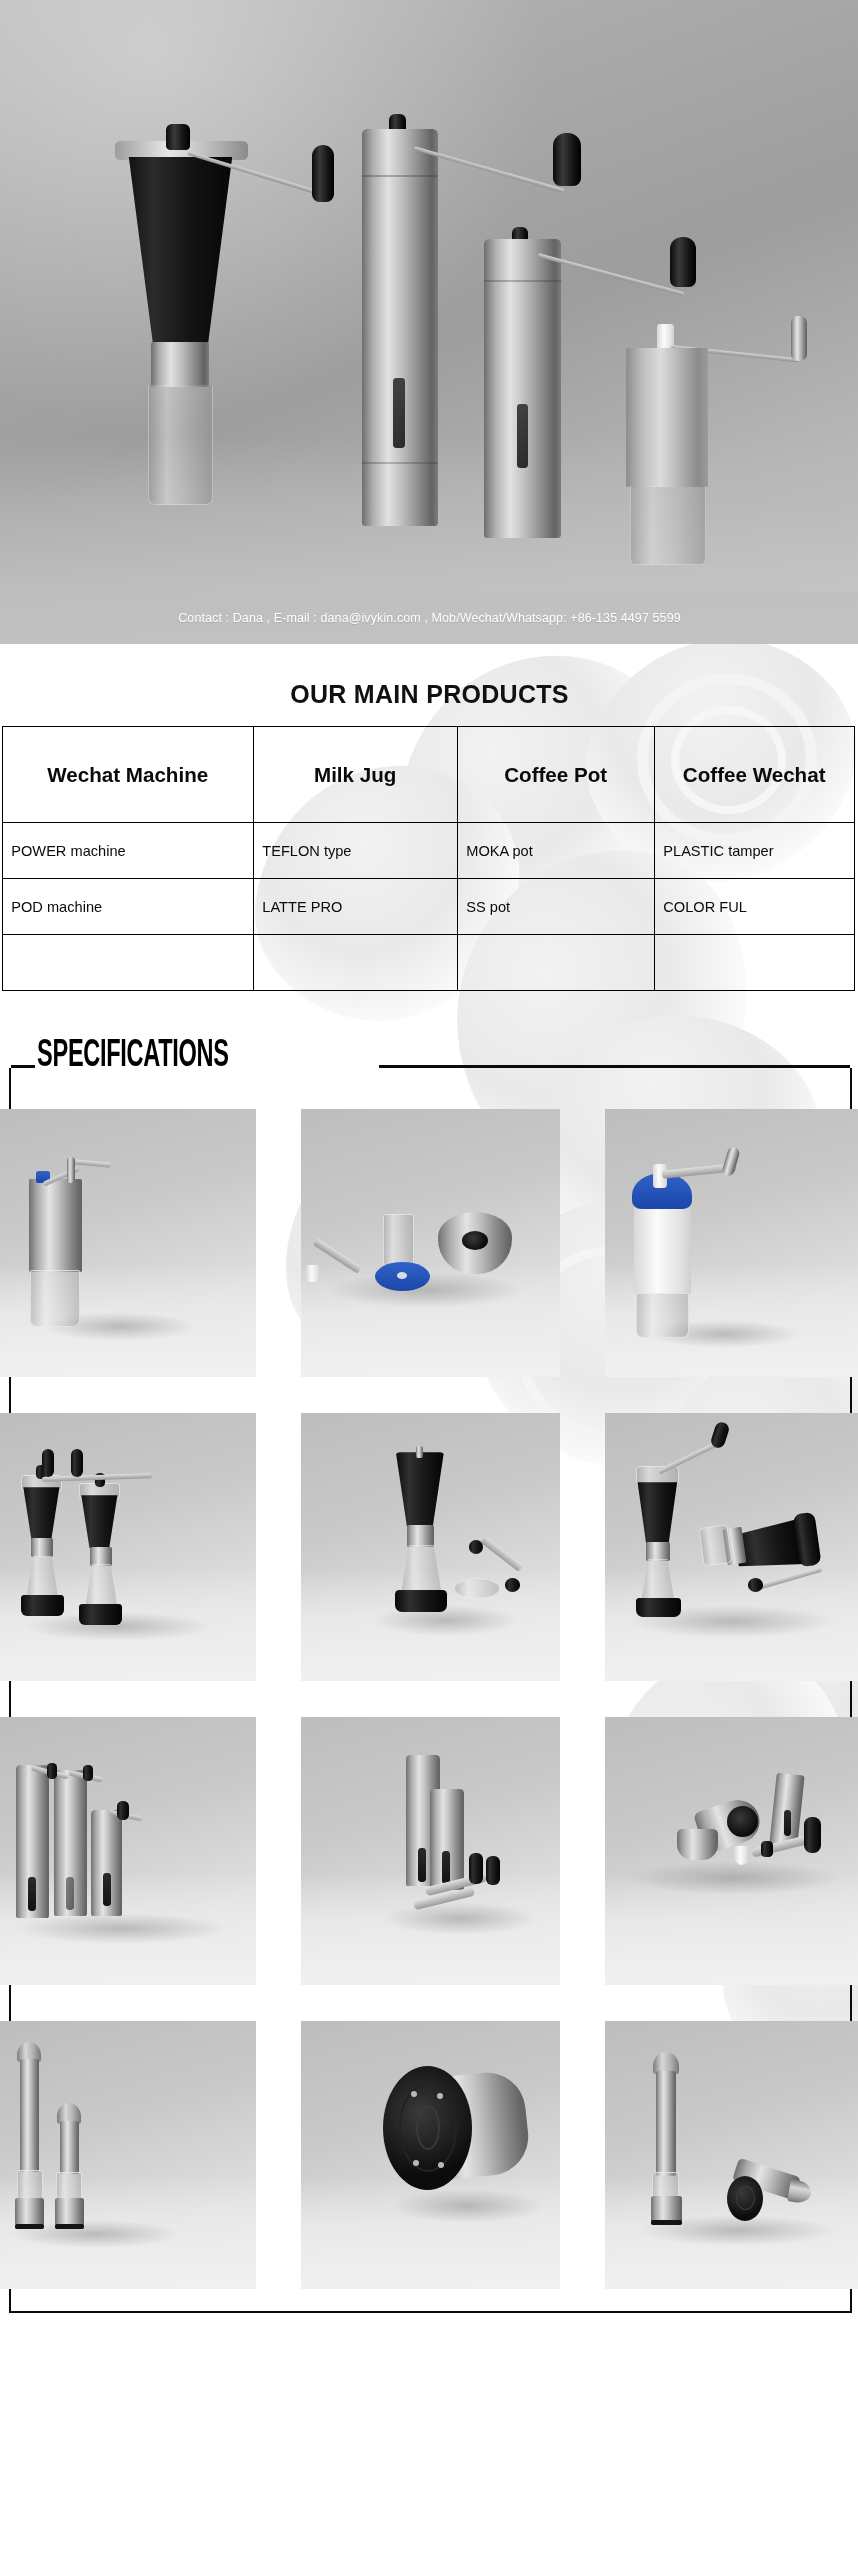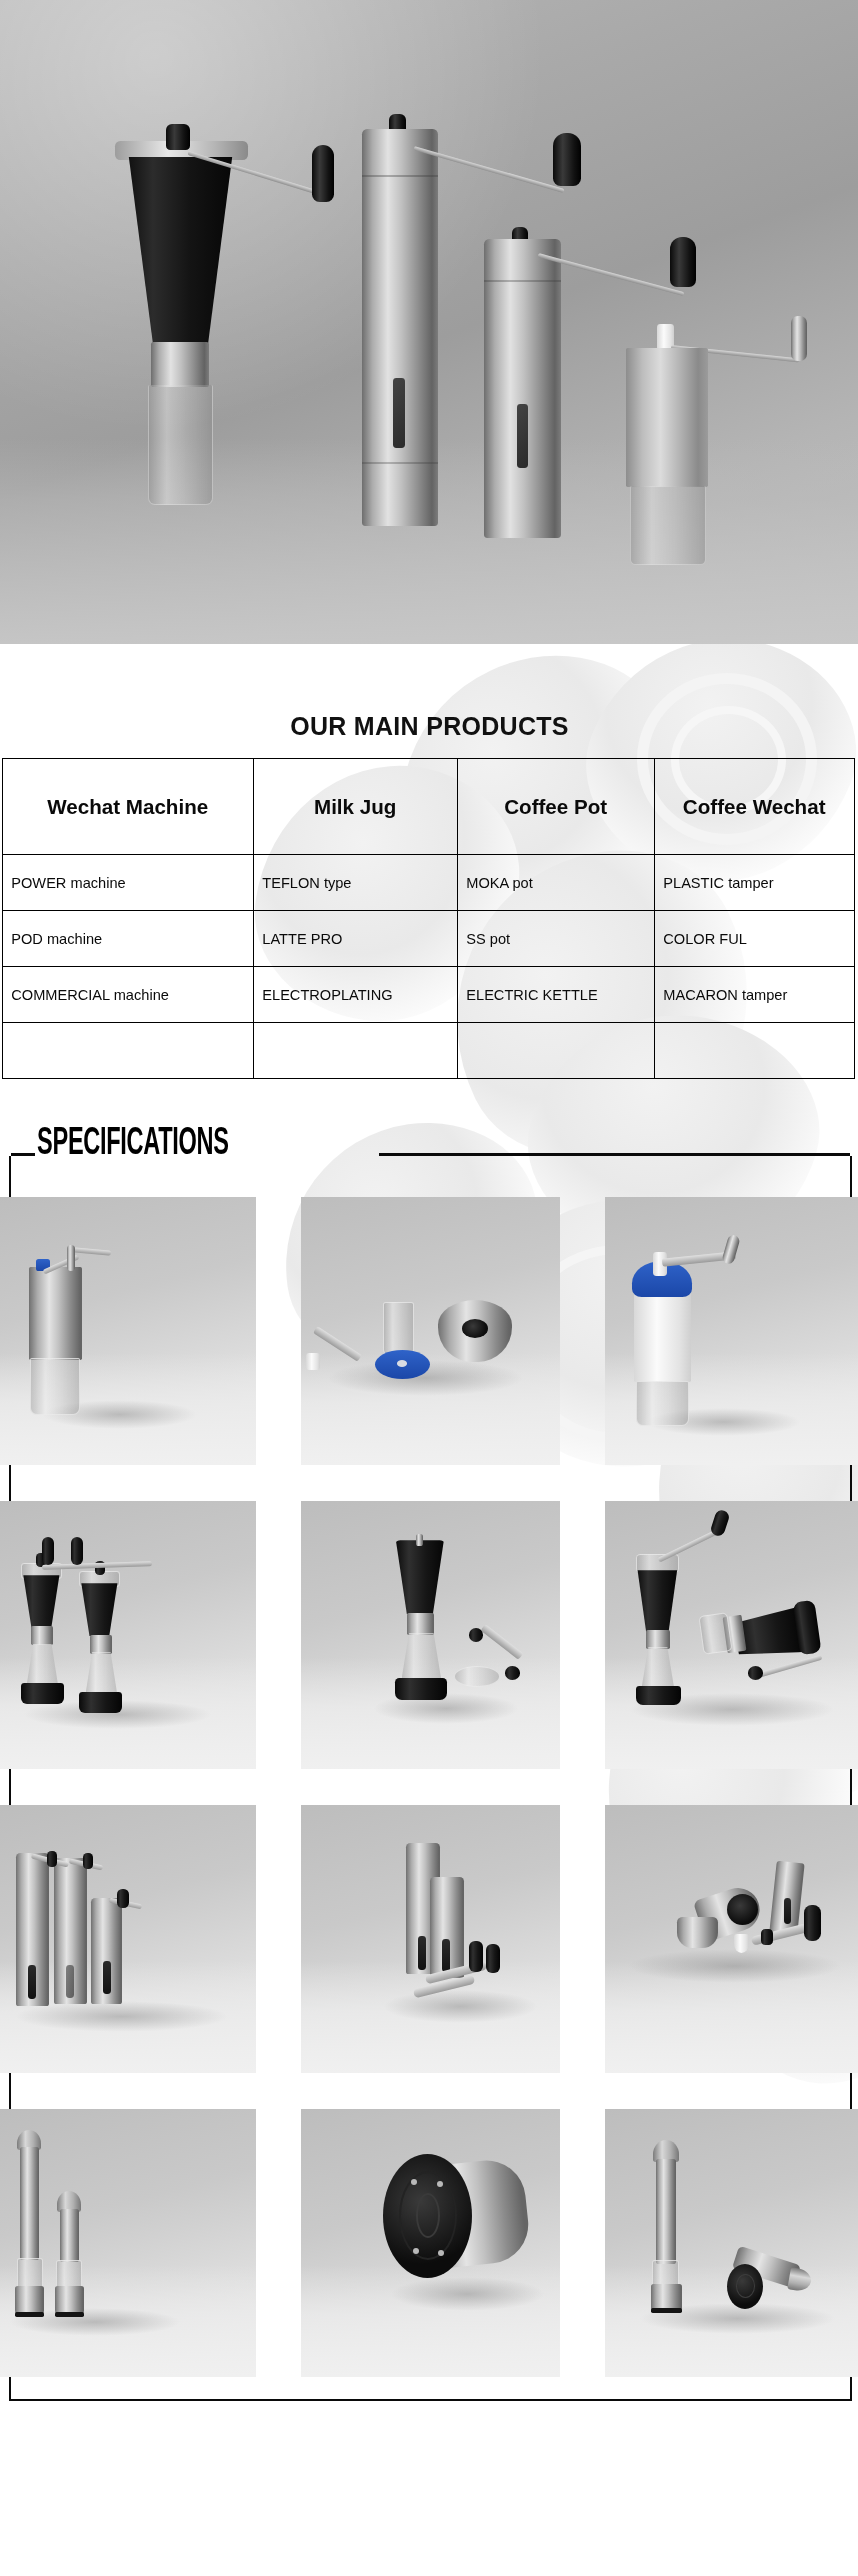--- a/index.html
+++ b/index.html
@@ -116,22 +116,21 @@
   }
   .wm-ring {
     position: absolute;
     border-radius: 50%;
     border: 11px solid #f3f3f3;
   }
 
   
   .products-wrap {
     position: relative;
-    padding-top: 24px;
-    margin-top: 44px;
+    padding-top: 36px;
   }
   .products-title {
     text-align: center;
     font-size: 25px;
     font-weight: 700;
     color: #111111;
     letter-spacing: 0.3px;
     margin-bottom: 17px;
   }
   table.products {
@@ -306,20 +305,23 @@
     </div>
 
     <div class="grinder" style="left:614px; top:326px; width:232px; height:249px;">
       <div class="p p-white" style="left:43px; top:-1.7px; width:17px; height:29px; border-radius:3.4px;"></div>
       <div class="crankarm" style="left:57px; top:19px; width:129px; transform:rotate(6deg);"></div>
       <div class="p p-tube" style="left:177px; top:-10.3px; width:15.5px; height:45px; border-radius:6.9px;"></div>
       <div class="gr-body metal-soft" style="left:12px; top:22px; width:82px; height:139px; border-radius:1.7px;"></div>
       <div class="gr-body glassy" style="left:15.5px; top:160px; width:76px; height:79px; border-radius:1.7px 1.7px 5.2px 5.2px;"></div>
     </div>
 
+    <div class="contact-strip">
+      <div class="contact-text">Contact : Dana , E-mail : dana@ivykin.com , Mob/Wechat/Whatsapp: +86-135 4497 5599</div>
+    </div>
   </div>
 
   <div class="body-section" style="height:1932px;">
 
     <div class="watermark">
       <div class="wm-petal" style="left:395px; top:15.5px; width:283px; height:258px; transform:rotate(-14deg);"></div>
       <div class="wm-petal" style="left:592px; top:-8.6px; width:258px; height:249px; transform:rotate(22deg);"></div>
       <div class="wm-ring" style="left:637px; top:29px; width:180px; height:172px; border-color:#f4f4f4;"></div>
       <div class="wm-ring" style="left:671px; top:62px; width:115px; height:108px; border-color:#f6f6f6; border-width:8.6px;"></div>
       <div class="wm-petal" style="left:258px; top:120px; width:258px; height:258px; transform:rotate(8deg);"></div>
@@ -359,26 +361,20 @@
             <td>MOKA pot</td>
             <td>PLASTIC tamper</td>
           </tr>
           <tr>
             <td>POD machine</td>
             <td>LATTE PRO</td>
             <td>SS pot</td>
             <td>COLOR FUL</td>
           </tr>
           <tr>
-            <td>COMMERCIAL machine</td>
-            <td>ELECTROPLATING</td>
-            <td>ELECTRIC KETTLE</td>
-            <td>MACARON tamper</td>
-          </tr>
-          <tr>
             <td></td>
             <td></td>
             <td></td>
             <td></td>
           </tr>
         </tbody>
       </table>
     </div>
 
     <div class="specs-section">

